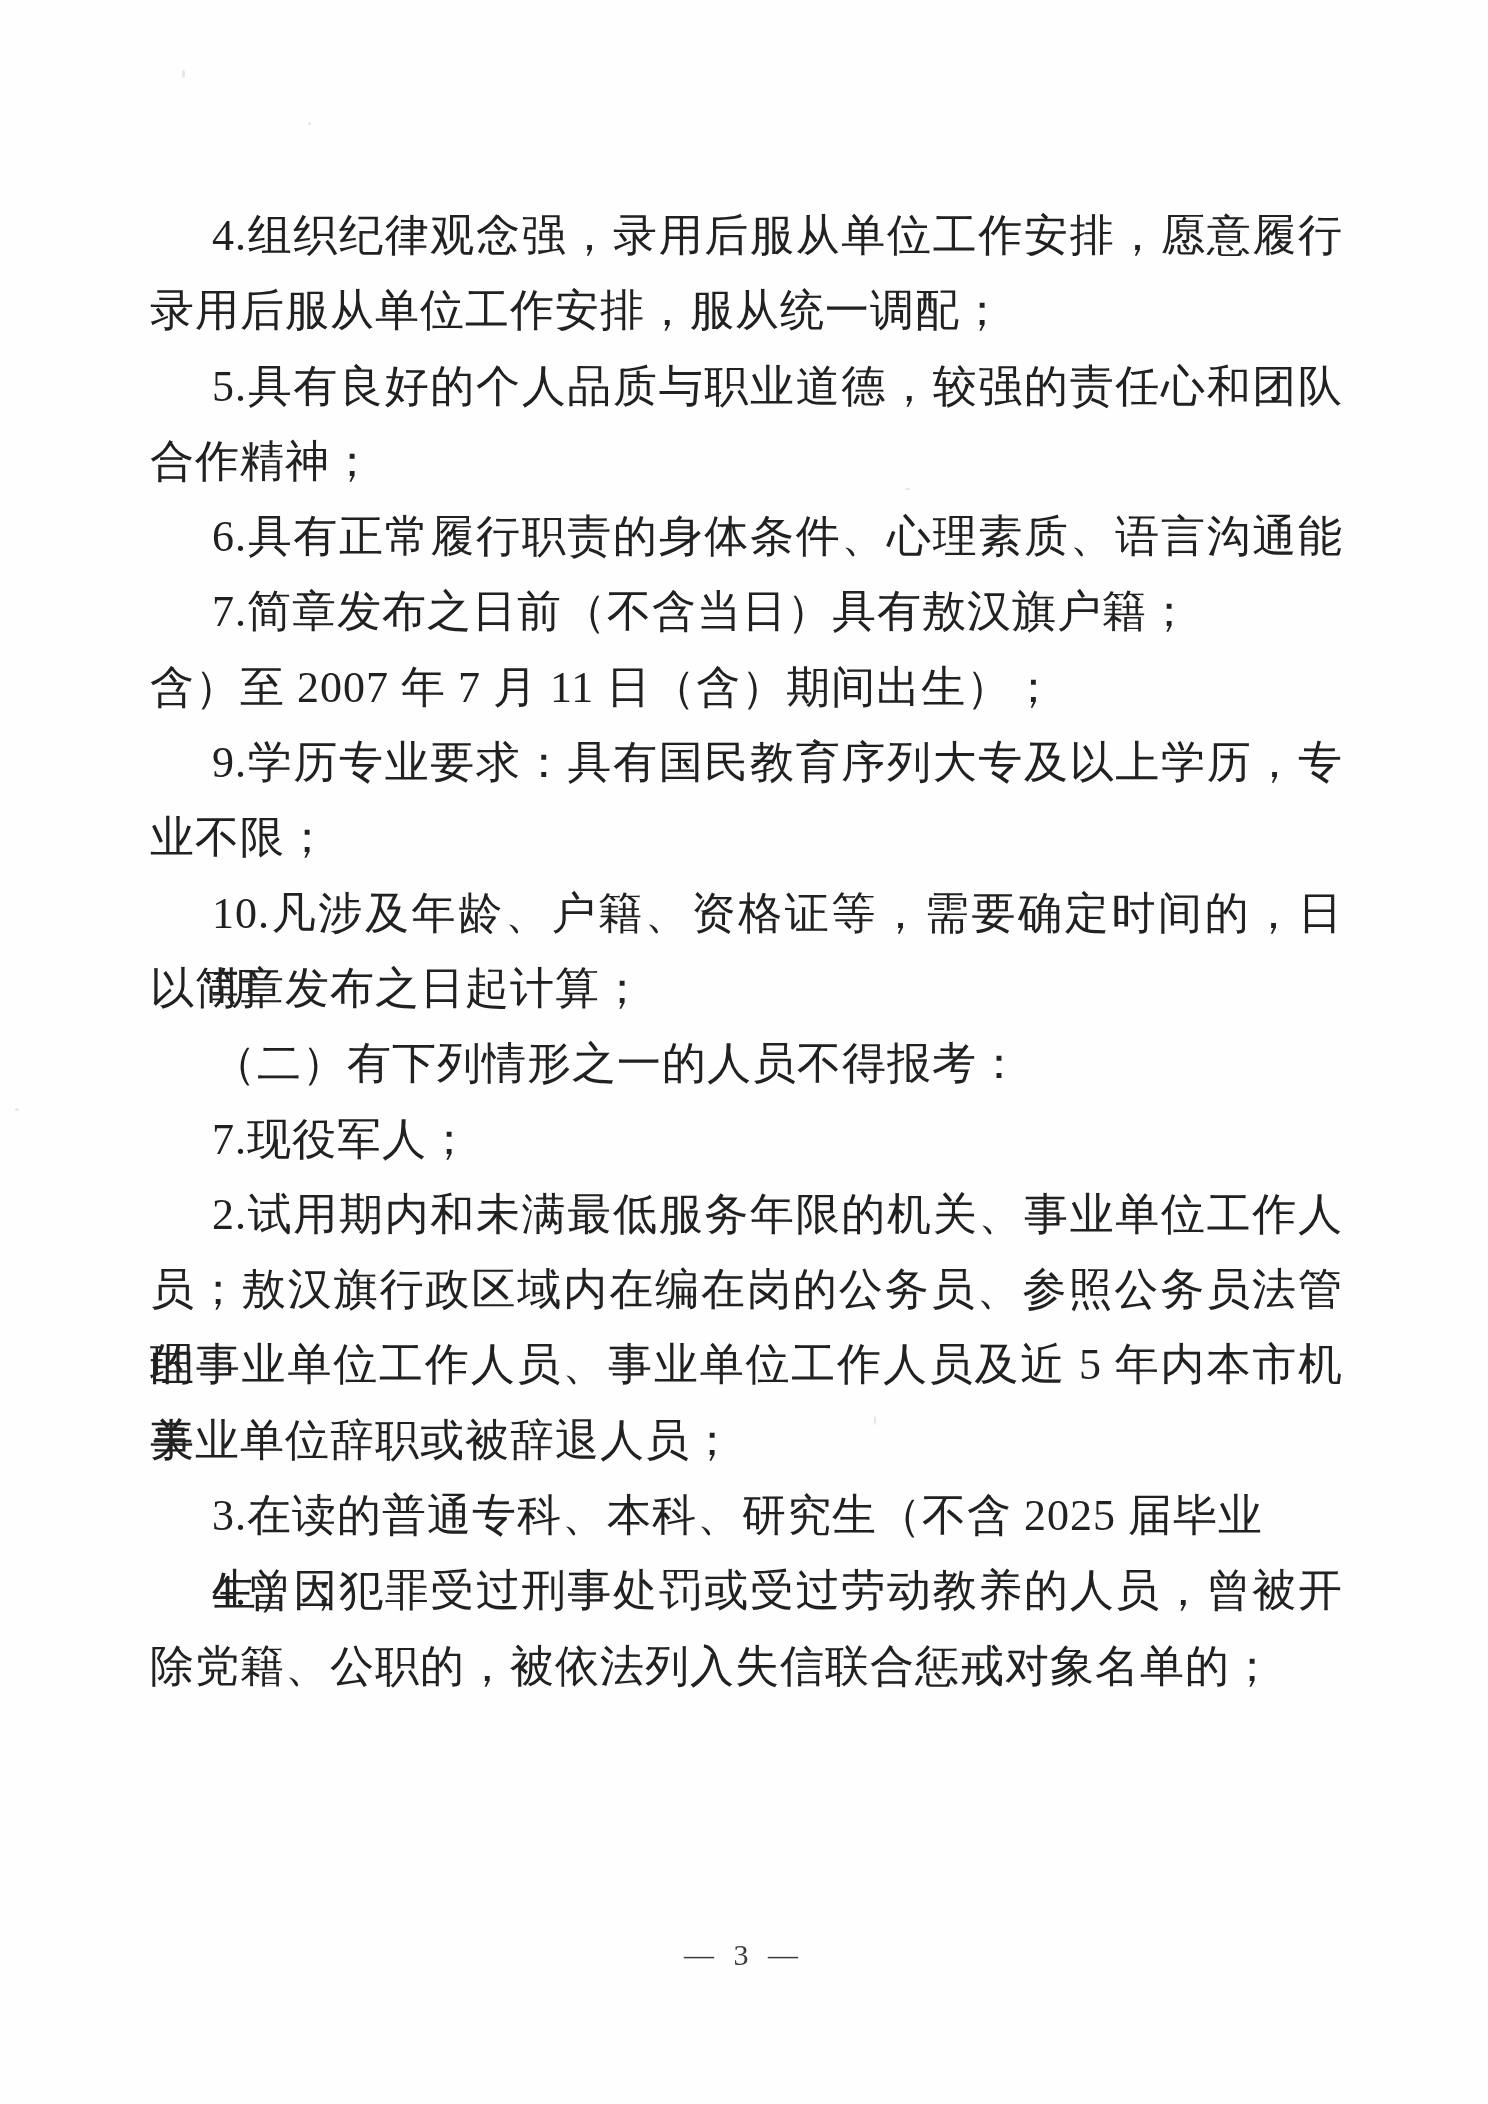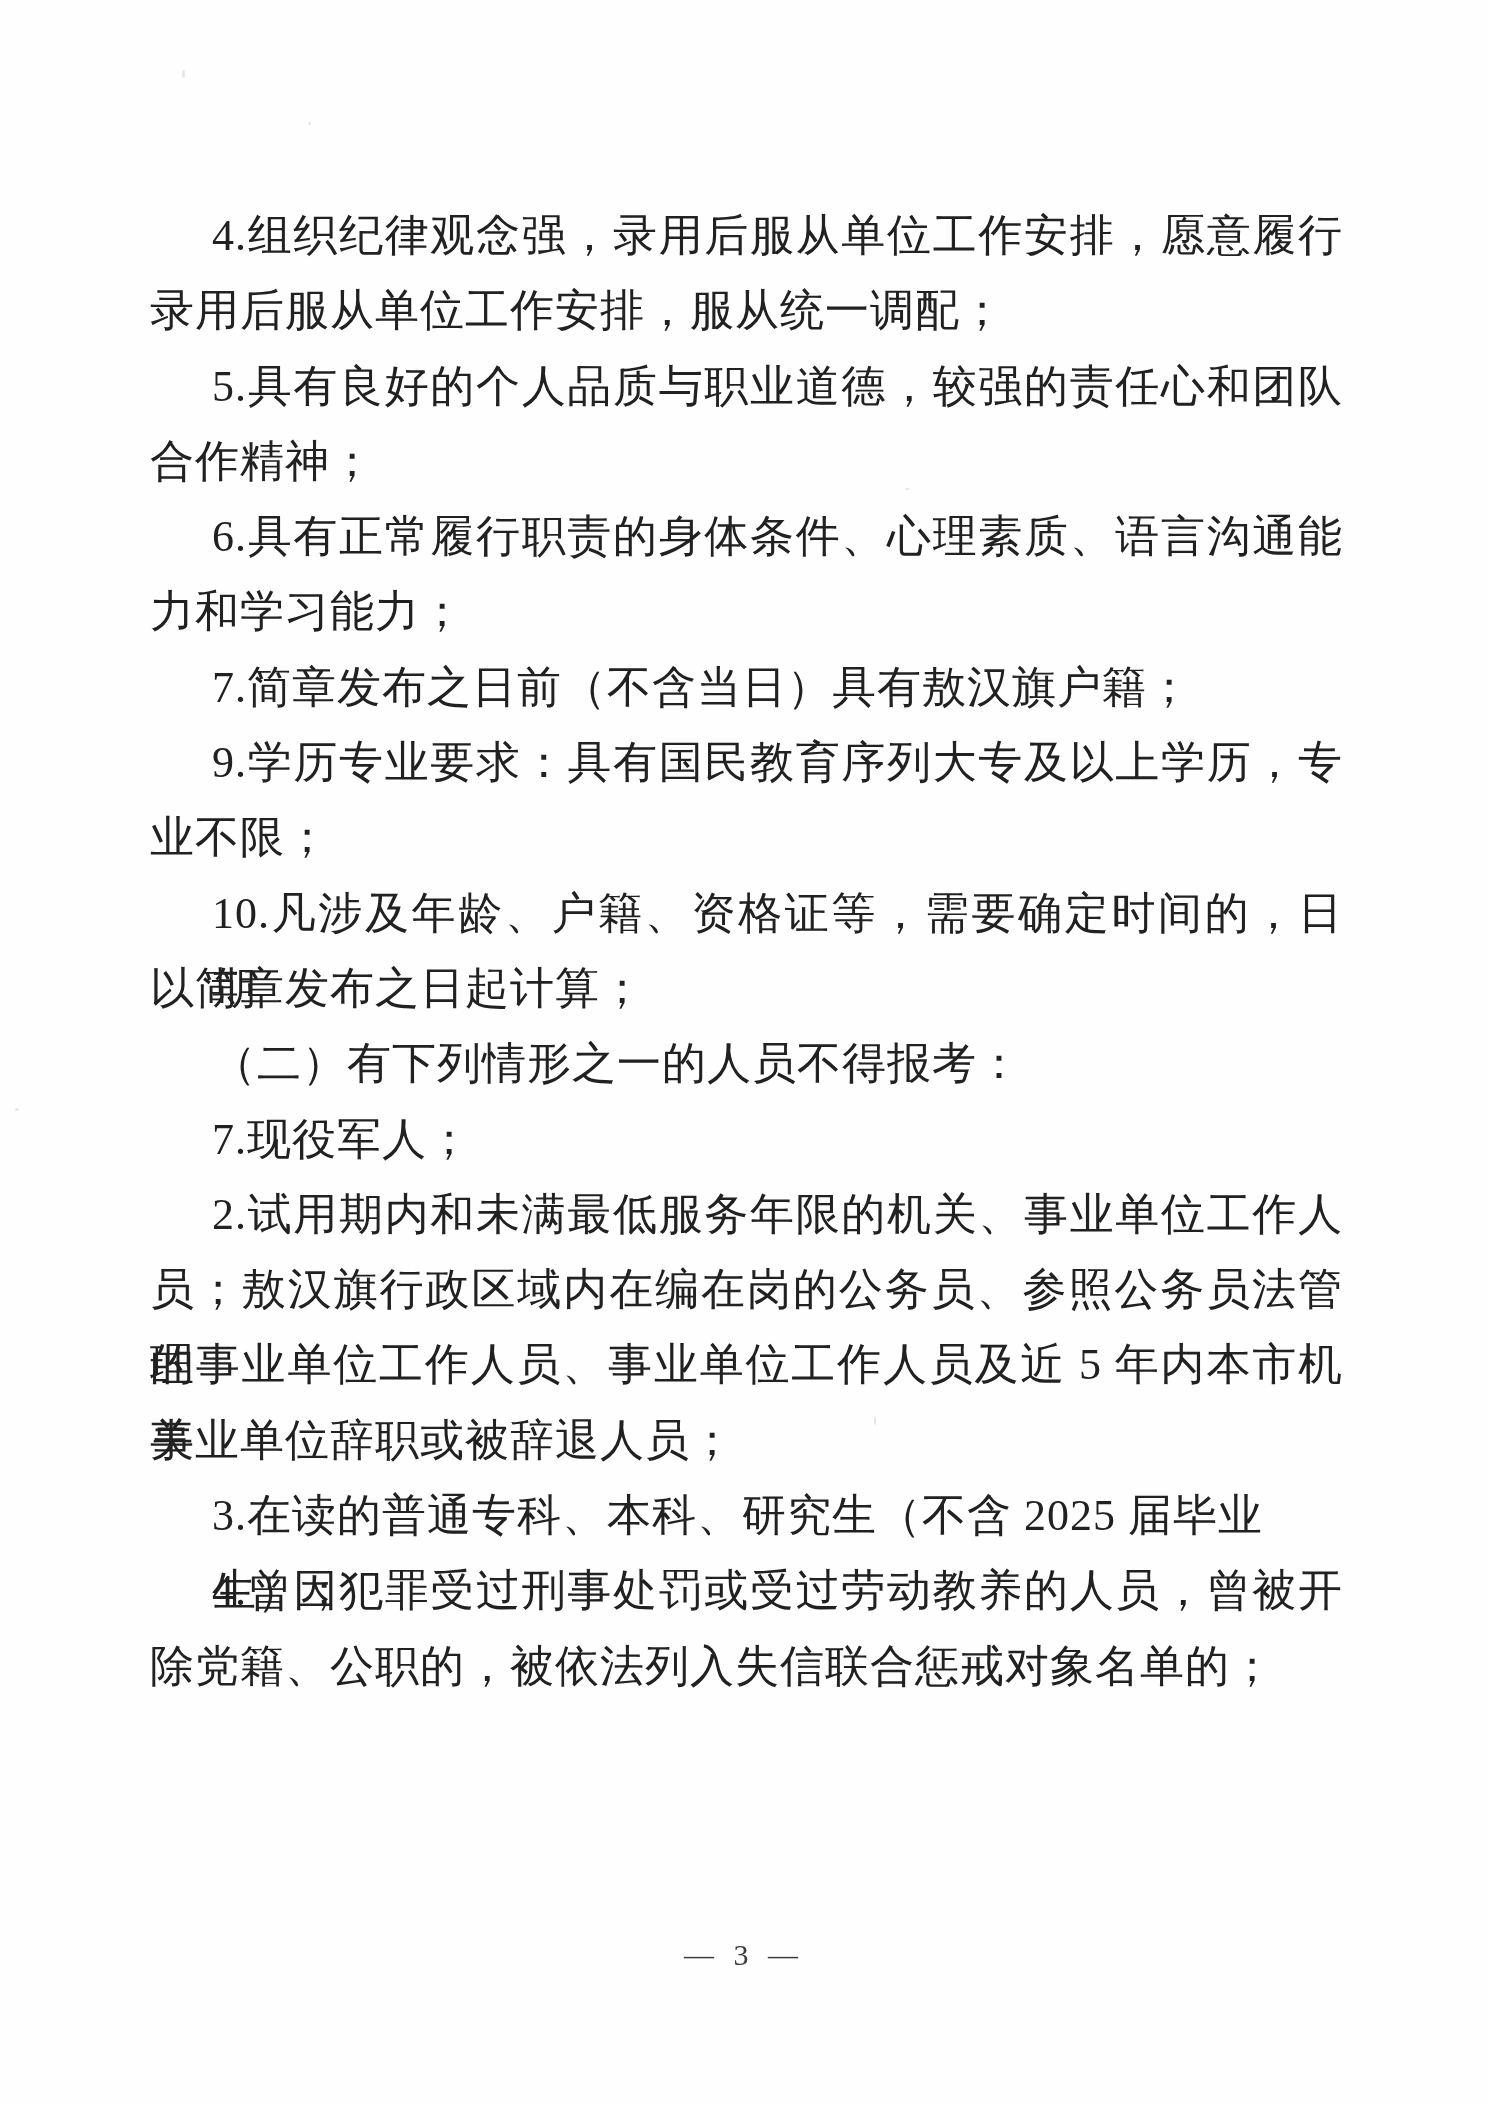--- a/index.html
+++ b/index.html
@@ -63,22 +63,22 @@
   <div class="speck" style="left:905px; top:488px; width:5px; height:2px;"></div>
   <div class="speck" style="left:874px; top:1416px; width:2px; height:9px;"></div>
   <div class="speck" style="left:15px; top:1108px; width:4px; height:3px;"></div>
 
   <div class="text-block">
     <div class="line indent fill">4.组织纪律观念强，录用后服从单位工作安排，愿意履行</div>
     <div class="line">录用后服从单位工作安排，服从统一调配；</div>
     <div class="line indent fill">5.具有良好的个人品质与职业道德，较强的责任心和团队</div>
     <div class="line">合作精神；</div>
     <div class="line indent fill">6.具有正常履行职责的身体条件、心理素质、语言沟通能</div>
-    <div class="line">力和学习能力；</div>
     <div class="line indent">7.简章发布之日前（不含当日）具有敖汉旗户籍；</div>
+    <div class="line">含）至 2007 年 7 月 11 日（含）期间出生）；</div>
     <div class="line indent fill">9.学历专业要求：具有国民教育序列大专及以上学历，专</div>
     <div class="line">业不限；</div>
     <div class="line indent fill">10.凡涉及年龄、户籍、资格证等，需要确定时间的，日期</div>
     <div class="line">以简章发布之日起计算；</div>
     <div class="line indent">（二）有下列情形之一的人员不得报考：</div>
     <div class="line indent">7.现役军人；</div>
     <div class="line indent fill">2.试用期内和未满最低服务年限的机关、事业单位工作人</div>
     <div class="line fill">员；敖汉旗行政区域内在编在岗的公务员、参照公务员法管理</div>
     <div class="line fill">的事业单位工作人员、事业单位工作人员及近 5 年内本市机关</div>
     <div class="line">事业单位辞职或被辞退人员；</div>

